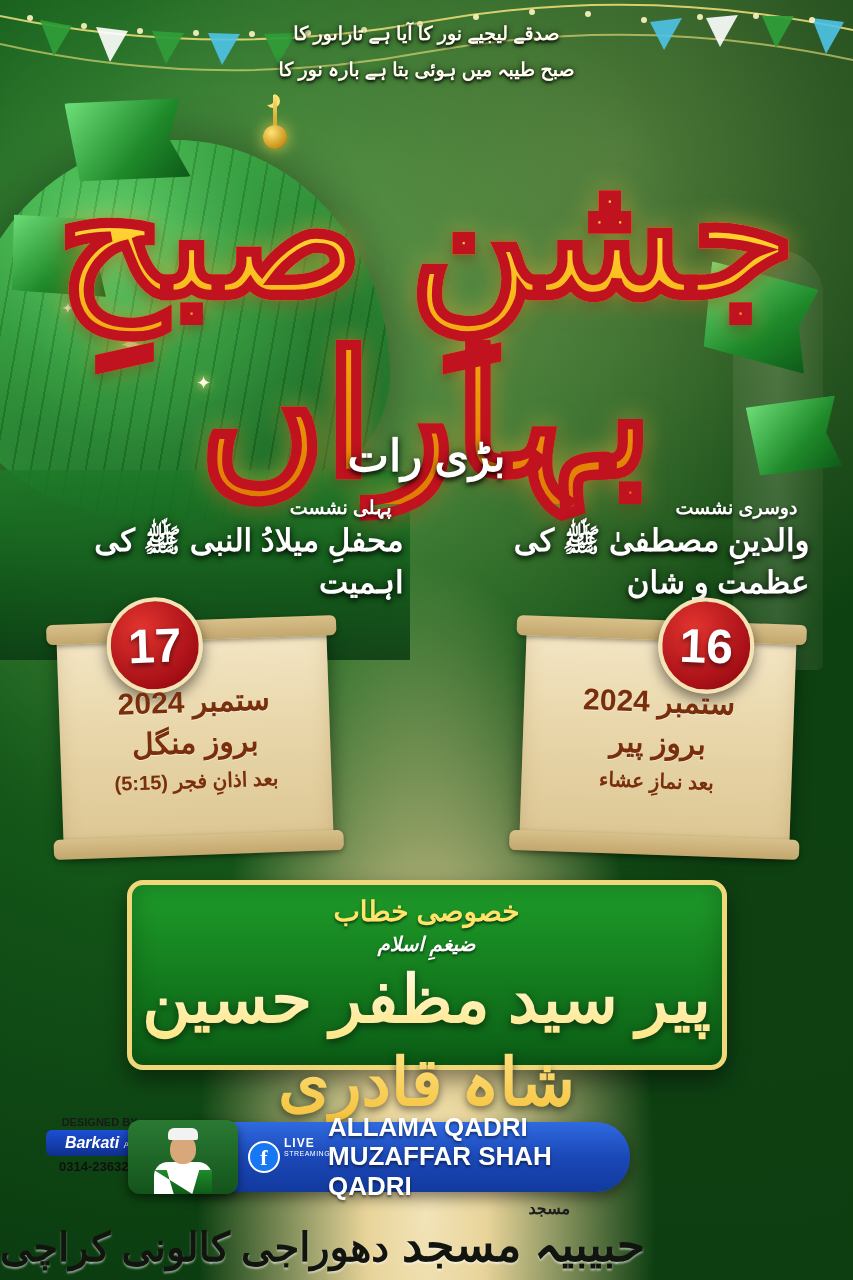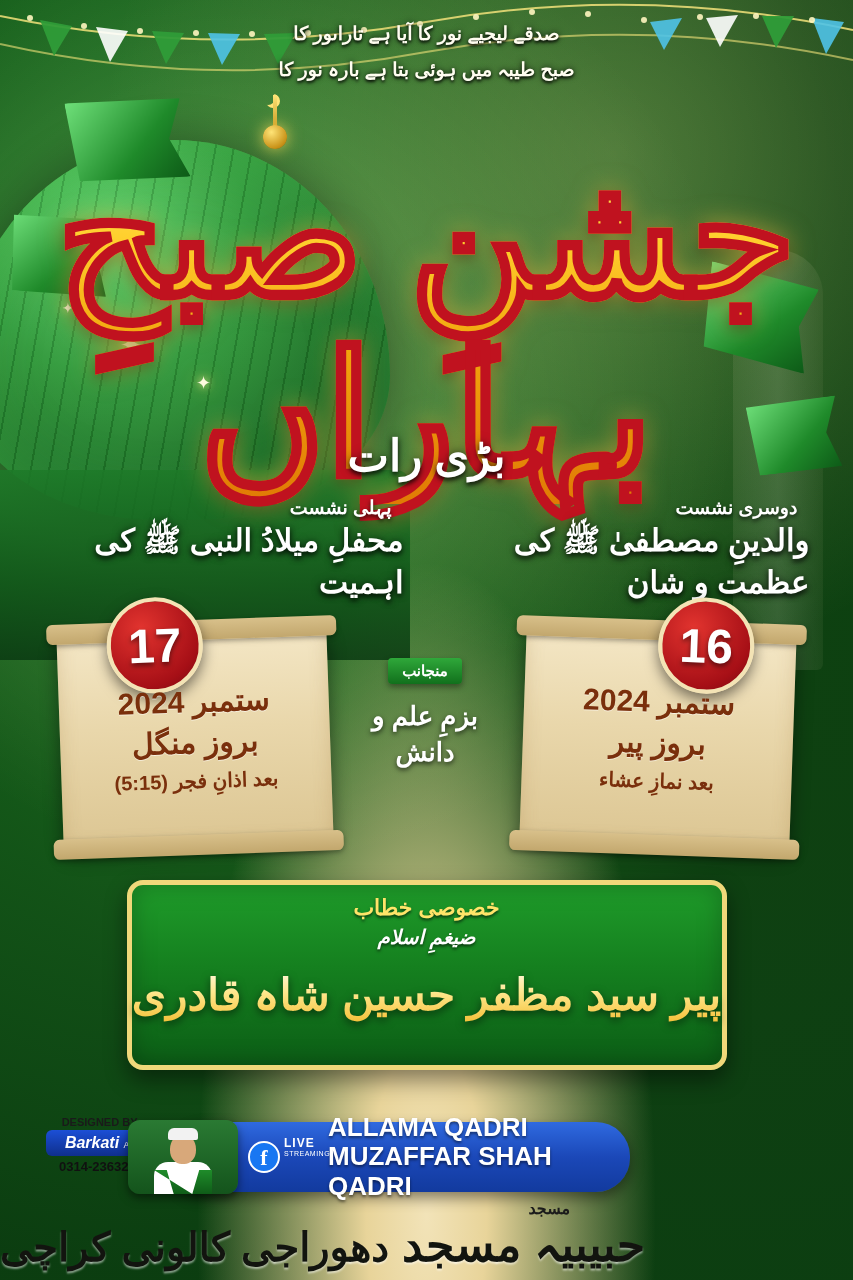--- a/index.html
+++ b/index.html
@@ -208,30 +208,30 @@
   .speakerPanel {
     position:absolute; top:880px; left:50%; transform:translateX(-50%);
     width:600px; height:190px; z-index:7;
     background:linear-gradient(180deg,#1f9c2a 0%, #15801f 45%, #0c5e16 100%);
     border:5px solid #f0d87a;
     border-radius:16px;
     box-shadow:0 10px 22px rgba(0,0,0,0.45), inset 0 0 24px rgba(0,0,0,0.25);
     text-align:center; padding-top:10px;
   }
   .speakerPanel .khitab {
-    font-size:22px; color:#ffe469; font-weight:bold;
+    font-size:28px; color:#ffe469; font-weight:bold;
     text-shadow:0 2px 3px rgba(0,0,0,0.6);
   }
   .speakerPanel .zeegham {
     font-size:20px; color:#ffffff; font-weight:bold; margin-top:4px;
     text-shadow:0 2px 3px rgba(0,0,0,0.6);
     font-style:italic;
   }
   .speakerPanel .sname {
-    font-size:44px; font-weight:bold; margin-top:18px; line-height:1.25;
+    font-size:66px; font-weight:bold; margin-top:2px; line-height:1.25;
     background:linear-gradient(180deg,#fffbe8 0%, #ffe88f 45%, #f5c13a 100%);
     -webkit-background-clip:text; background-clip:text; color:transparent;
     filter:drop-shadow(0 3px 4px rgba(0,0,0,0.55));
   }
 
   
   .designer {
     position:absolute; left:46px; bottom:106px; width:110px; z-index:8; text-align:center;
   }
   .designer .dl { font-size:11px; font-weight:bold; color:#1a1a1a; }
@@ -395,27 +395,20 @@
 
     <div class="scroll left">
       <div class="dateBadge">17</div>
       <div class="scrollBody rtl">
         <div class="dline">ستمبر 2024</div>
         <div class="dline">بروز منگل</div>
         <div class="dsub">بعد اذانِ فجر (5:15)</div>
       </div>
     </div>
 
-    <div class="centerTag rtl">
-      <span class="ribbon">منجانب</span>
-      <div class="ct">
-        <div>بزمِ علم و</div>
-        <div>دانش</div>
-      </div>
-    </div>
 
     <div class="scroll right">
       <div class="dateBadge">16</div>
       <div class="scrollBody rtl">
         <div class="dline">ستمبر 2024</div>
         <div class="dline">بروز پیر</div>
         <div class="dsub">بعد نمازِ عشاء</div>
       </div>
     </div>
   </div>

